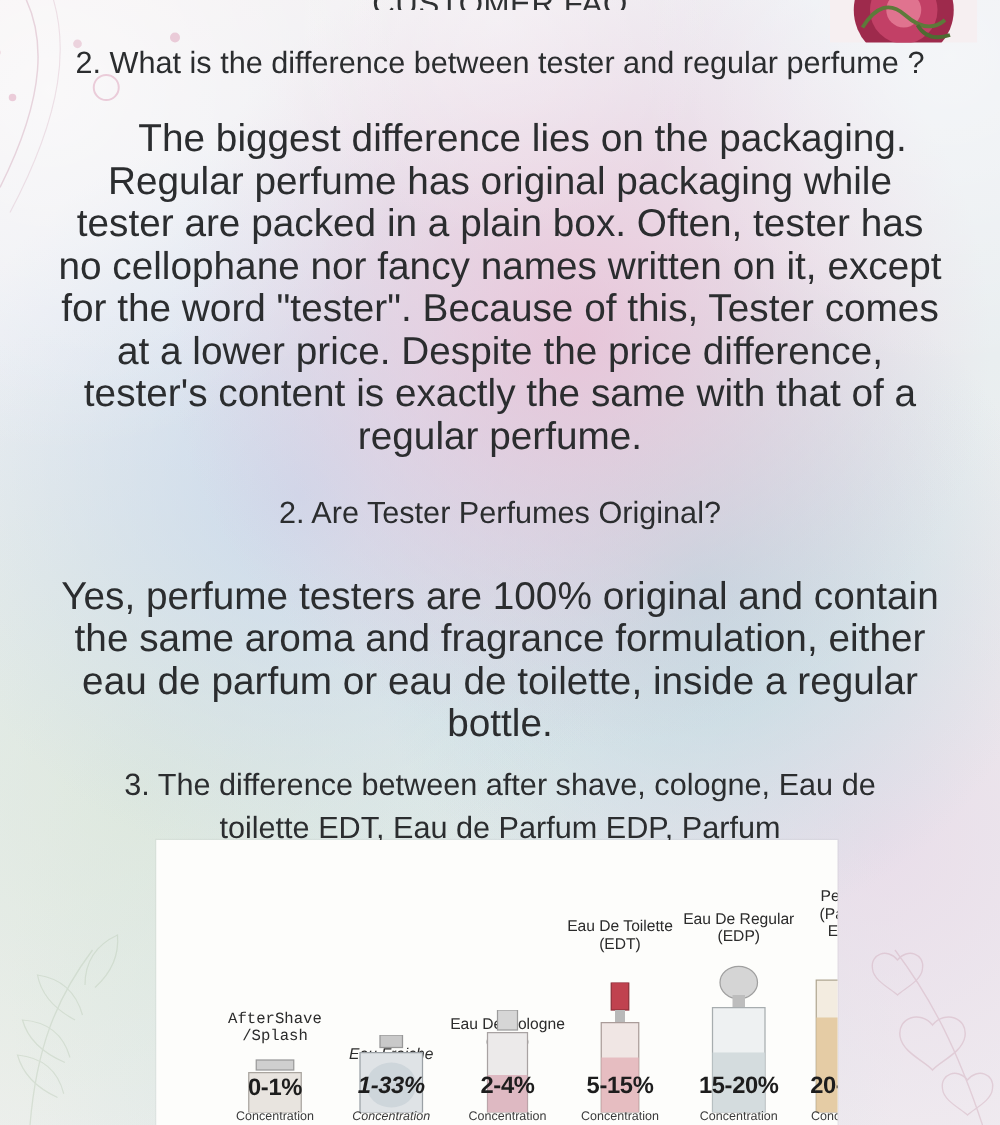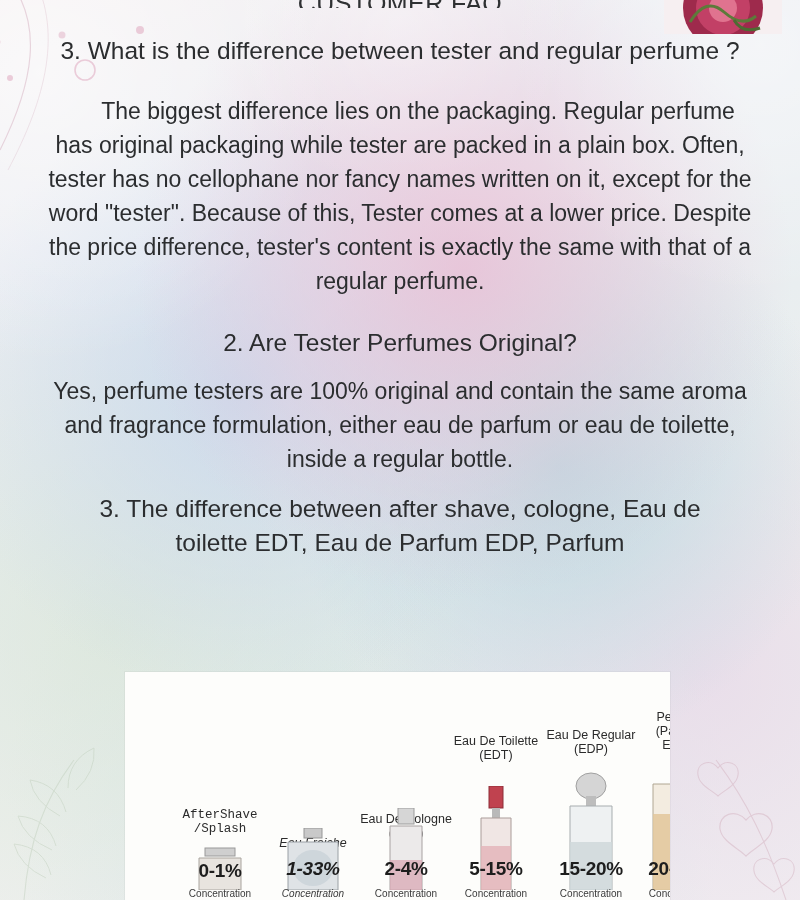--- a/index.html
+++ b/index.html
@@ -84,29 +84,29 @@
     text-align: center;
     font-size: 24.5px;
     line-height: 34px;
     color: #2b2d2f;
     padding: 0 26px;
     margin: 22px 0 0 0;
   }
   .q-1 { margin-top: 26px; }
   .a {
     text-align: center;
-    font-size: 23px;
+    font-size: 31px;
     line-height: 34px;
     color: #2b2d2f;
     padding: 0 42px;
     margin: 26px 0 0 0;
   }
   .a-1 { text-indent: 36px; text-align: center; padding: 0 46px; }
   .q-2 { margin-top: 28px; }
-  .a-2 { margin-top: 14px; padding: 0 40px; }
+  .a-2 { margin-top: 32px; padding: 0 40px; }
   .q-3 { margin-top: 16px; padding: 0 60px; }
 
   
   #chart-card {
     position: absolute;
     left: 125px;
     top: 672px;
     width: 545px;
     height: 228px;
     background: #fdfdfb;
@@ -206,21 +206,21 @@
         <path d="M26 60 q 16 -26 34 -10 q 18 16 32 4" fill="none" stroke="#5d7a3a" stroke-width="3"></path>
         <path d="M18 30 q 20 8 28 -8" fill="none" stroke="#4e6b32" stroke-width="3"></path>
         <path d="M96 66 q -18 6 -26 -8" fill="none" stroke="#4e6b32" stroke-width="3"></path>
       </g>
     </svg>
   </div>
 
   <div id="content">
     <div class="heading-top">CUSTOMER FAQ</div>
 
-    <div class="q q-1">3. What is the difference between tester and regular perfume ?</div>
+    <div class="q q-1">2. What is the difference between tester and regular perfume ?</div>
     <div class="a a-1">The biggest difference lies on the packaging. Regular perfume has original packaging while tester are packed in a plain box. Often, tester has no cellophane nor fancy names written on it, except for the word "tester". Because of this, Tester comes at a lower price. Despite the price difference, tester's content is exactly the same with that of a regular perfume.</div>
 
     <div class="q q-2">2. Are Tester Perfumes Original?</div>
     <div class="a a-2">Yes, perfume testers are 100% original and contain the same aroma and fragrance formulation, either eau de parfum or eau de toilette, inside a regular bottle.</div>
 
     <div class="q q-3">3. The difference between after shave, cologne, Eau de toilette EDT, Eau de Parfum EDP, Parfum</div>
   </div>
 
   <div id="chart-card">
     <div class="chart-inner">

